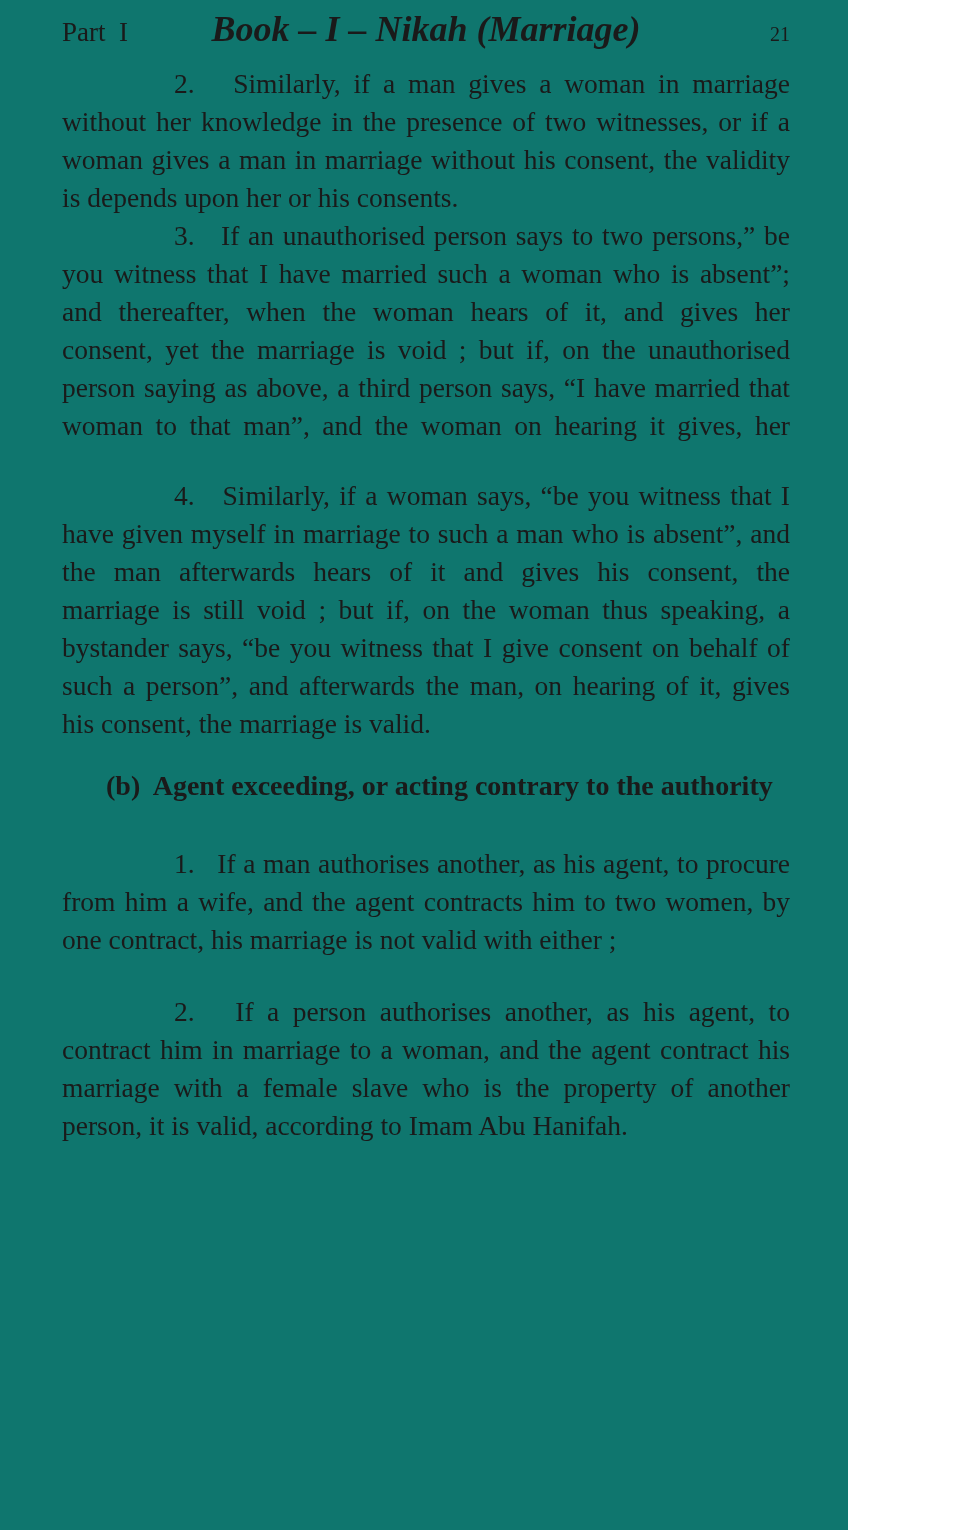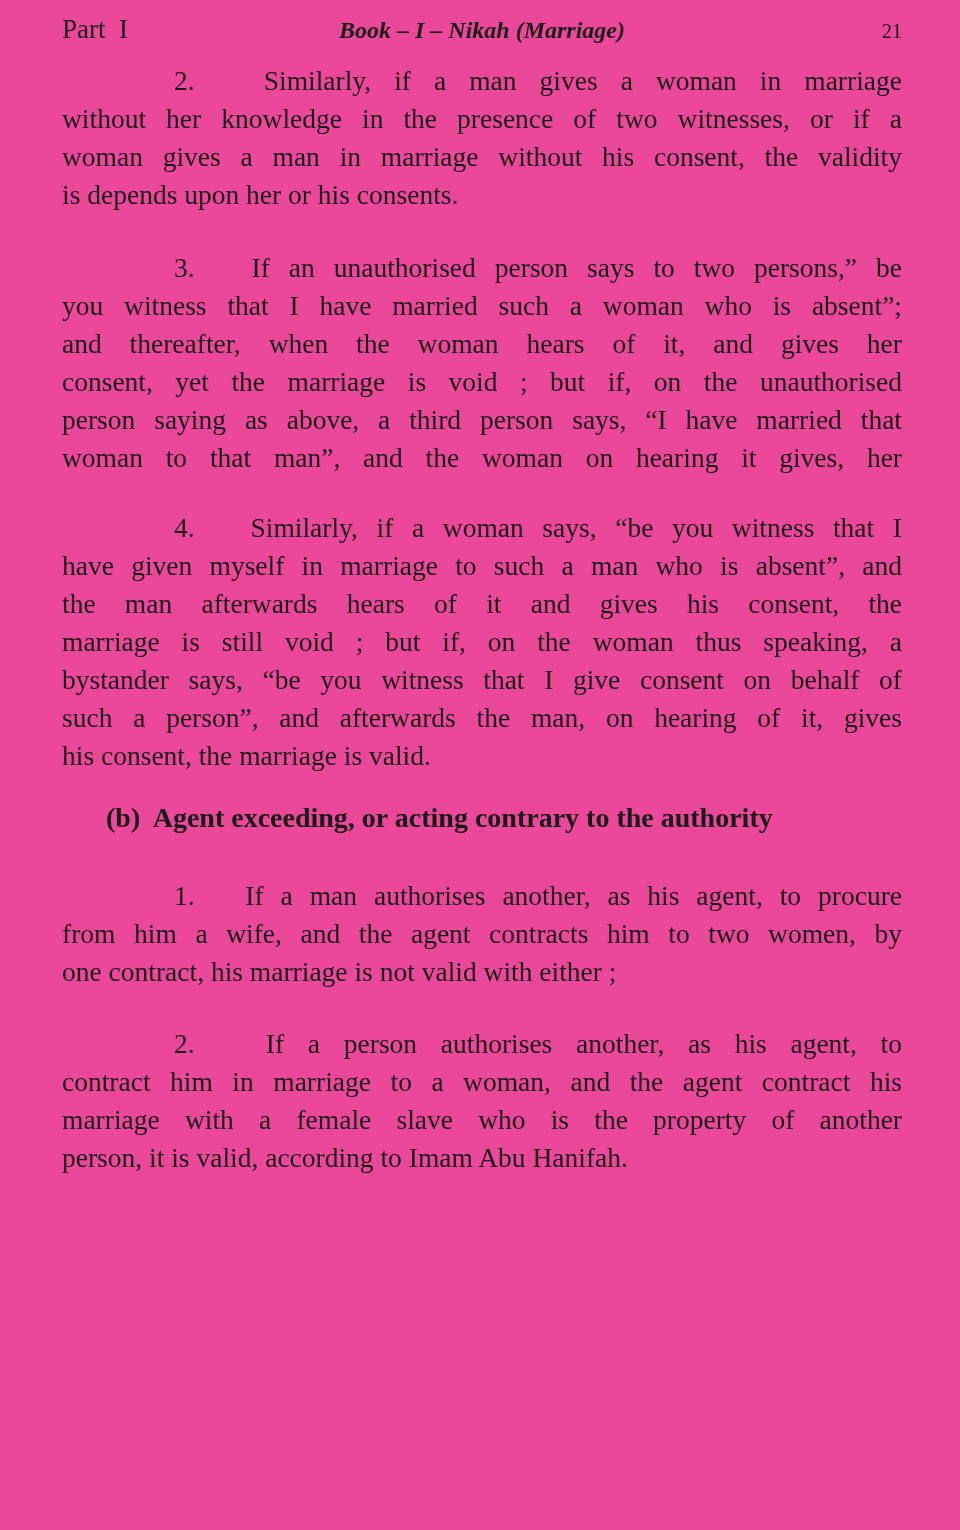--- a/index.html
+++ b/index.html
@@ -1,51 +1,51 @@
 <!DOCTYPE html>
 <html><head>
 <meta charset="utf-8">
 <style>
   html, body { margin: 0; padding: 0; background: #ffffff; }
   .page {
     position: relative;
-    width: 960px;
+    width: 848px;
     height: 1530px;
     box-sizing: border-box;
-    background: #ec4899;
+    background: #0f766e;
     color: #1a1a1a;
     font-family: "Liberation Serif", "DejaVu Serif", serif;
     padding: 10px 58px 0 62px;
     overflow: hidden;
   }
   .header {
     display: grid;
     grid-template-columns: 1fr auto 1fr;
     align-items: baseline;
     font-size: 27px;
     line-height: 38px;
   }
   .header .part   { justify-self: start; }
-  .header .title  { justify-self: center; font-weight: bold; font-style: italic; font-size: 24px; }
+  .header .title  { justify-self: center; font-weight: bold; font-style: italic; font-size: 36px; }
   .header .pagenum{ justify-self: end; font-size: 20px; }
 
   .para { font-size: 27.5px; line-height: 38px; }
   .para .line { text-align: justify; text-align-last: justify; }
   .para .line.last  { text-align-last: left; }
   .para .line.first { text-indent: 112px; }
 
   .heading {
     font-weight: bold;
     font-size: 28px;
     line-height: 38px;
     margin-left: 44px;
   }
 
   .gap-a { margin-top: 12px; }
-  .gap-b { margin-top: 35px; }
+  .gap-b { }
   .gap-c { margin-top: 32px; }
   .gap-d { margin-top: 24px; }
   .gap-e { margin-top: 40px; }
   .gap-f { margin-top: 34px; }
 </style>
 </head>
 <body>
 
 <div class="page">
 

